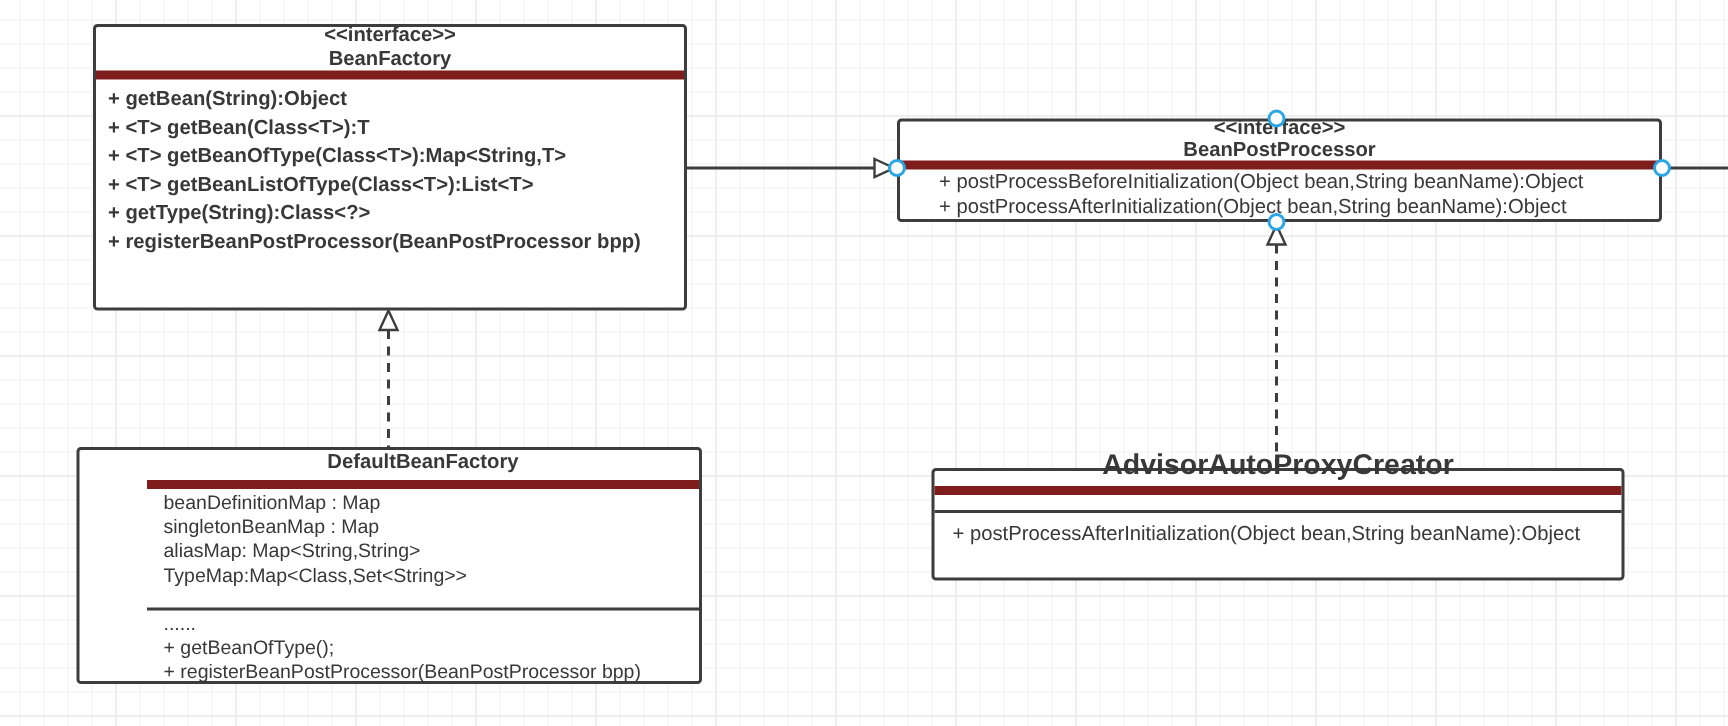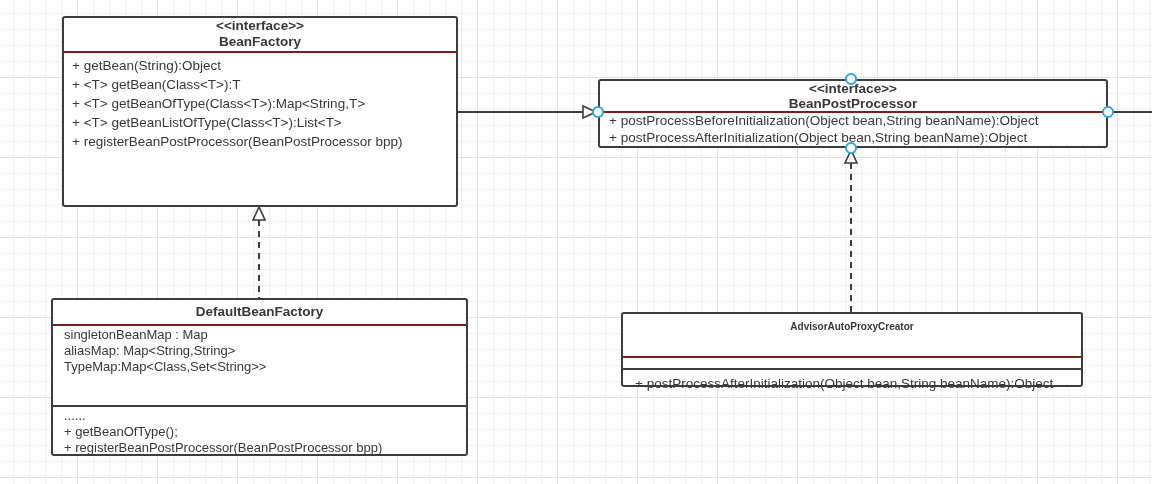--- a/index.html
+++ b/index.html
@@ -17,45 +17,45 @@
       linear-gradient(#f1f1f1 1px, transparent 1px),
       linear-gradient(90deg,#f1f1f1 1px, transparent 1px);
     background-size:80px 80px,80px 80px,16px 16px,16px 16px;
     background-position:-3px -3px,-3px -3px,-3px -3px,-3px -3px;
   }
   .uml{
     position:absolute;box-sizing:border-box;background:#ffffff;
     border:2px solid #3d3d3d;border-radius:3px;color:#383838;
   }
   .uml .title{
-    display:flex;flex-direction:column;justify-content:flex-start;align-items:center;
-    font-weight:bold;border-bottom:2px solid #7f1d1d;box-sizing:border-box;
+    display:flex;flex-direction:column;justify-content:flex-end;align-items:center;
+    font-weight:bold;border-bottom:6px solid #7f1d1d;box-sizing:border-box;
   }
   .uml .sect{box-sizing:border-box;white-space:nowrap;overflow:hidden;}
   .line{white-space:nowrap;}
 
   
   .bf{left:62px;top:16px;width:396px;height:191px;}
   .bf .title{height:35px;font-size:13.5px;line-height:16px;}
-  .bf .sect{padding:3px 0 0 8px;font-size:13.5px;line-height:19px;}
+  .bf .sect{padding:3px 0 0 8px;font-size:13.5px;line-height:19px;font-weight:bold;}
 
   
   .bpp{left:598px;top:79px;width:510px;height:69px;}
   .bpp .title{height:32px;font-size:13.5px;line-height:15px;}
-  .bpp .sect{padding:0 0 6px 9px;font-size:13.5px;line-height:16.5px;}
+  .bpp .sect{padding:0 0 6px 9px;font-size:13.5px;line-height:16.5px;margin-left:17px;}
 
   
-  .dbf{left:51px;top:298px;width:417px;height:158px;}
+  .dbf{left:51px;top:298px;width:417px;height:158px;padding-left:45px;}
   .dbf .title{height:26px;font-size:13.5px;line-height:24px;}
   .dbf .fields{padding:1px 0 0 11px;font-size:13px;line-height:16.2px;height:81px;border-bottom:2px solid #3d3d3d;}
   .dbf .methods{padding:1px 0 0 11px;font-size:13px;line-height:16.2px;}
 
   
   .aapc{left:621px;top:312px;width:462px;height:75px;}
-  .aapc .title{height:44px;font-size:10px;line-height:26px;}
+  .aapc .title{height:16px;font-size:19px;line-height:26px;}
   .aapc .empty-fields{height:12px;border-bottom:2px solid #3d3d3d;}
   .aapc .methods{padding:6px 0 0 12px;font-size:13.5px;line-height:16px;}
 
   .rel{position:absolute;overflow:visible;}
   .handle{
     position:absolute;width:8px;height:8px;border-radius:50%;
     background:#ffffff;border:2px solid #2aa6e4;box-sizing:content-box;z-index:20;
   }
 </style>
 </head>
@@ -85,40 +85,42 @@
   <div class="uml bf">
     <div class="title">
       <div class="line">&lt;&lt;interface&gt;&gt;</div>
       <div class="line">BeanFactory</div>
     </div>
     <div class="sect">
       <div class="line">+ getBean(String):Object</div>
       <div class="line">+ &lt;T&gt; getBean(Class&lt;T&gt;):T</div>
       <div class="line">+ &lt;T&gt; getBeanOfType(Class&lt;T&gt;):Map&lt;String,T&gt;</div>
       <div class="line">+ &lt;T&gt; getBeanListOfType(Class&lt;T&gt;):List&lt;T&gt;</div>
+      <div class="line">+ getType(String):Class&lt;?&gt;</div>
       <div class="line">+ registerBeanPostProcessor(BeanPostProcessor bpp)</div>
     </div>
   </div>
 
   <div class="uml bpp">
     <div class="title">
       <div class="line">&lt;&lt;interface&gt;&gt;</div>
       <div class="line">BeanPostProcessor</div>
     </div>
     <div class="sect">
       <div class="line">+ postProcessBeforeInitialization(Object bean,String beanName):Object</div>
       <div class="line">+ postProcessAfterInitialization(Object bean,String beanName):Object</div>
     </div>
   </div>
 
   <div class="uml dbf">
     <div class="title">
       <div class="line">DefaultBeanFactory</div>
     </div>
     <div class="sect fields">
+      <div class="line">beanDefinitionMap : Map</div>
       <div class="line">singletonBeanMap : Map</div>
       <div class="line">aliasMap: Map&lt;String,String&gt;</div>
       <div class="line">TypeMap:Map&lt;Class,Set&lt;String&gt;&gt;</div>
     </div>
     <div class="sect methods">
       <div class="line">......</div>
       <div class="line">+ getBeanOfType();</div>
       <div class="line">+ registerBeanPostProcessor(BeanPostProcessor bpp)</div>
     </div>
   </div>

